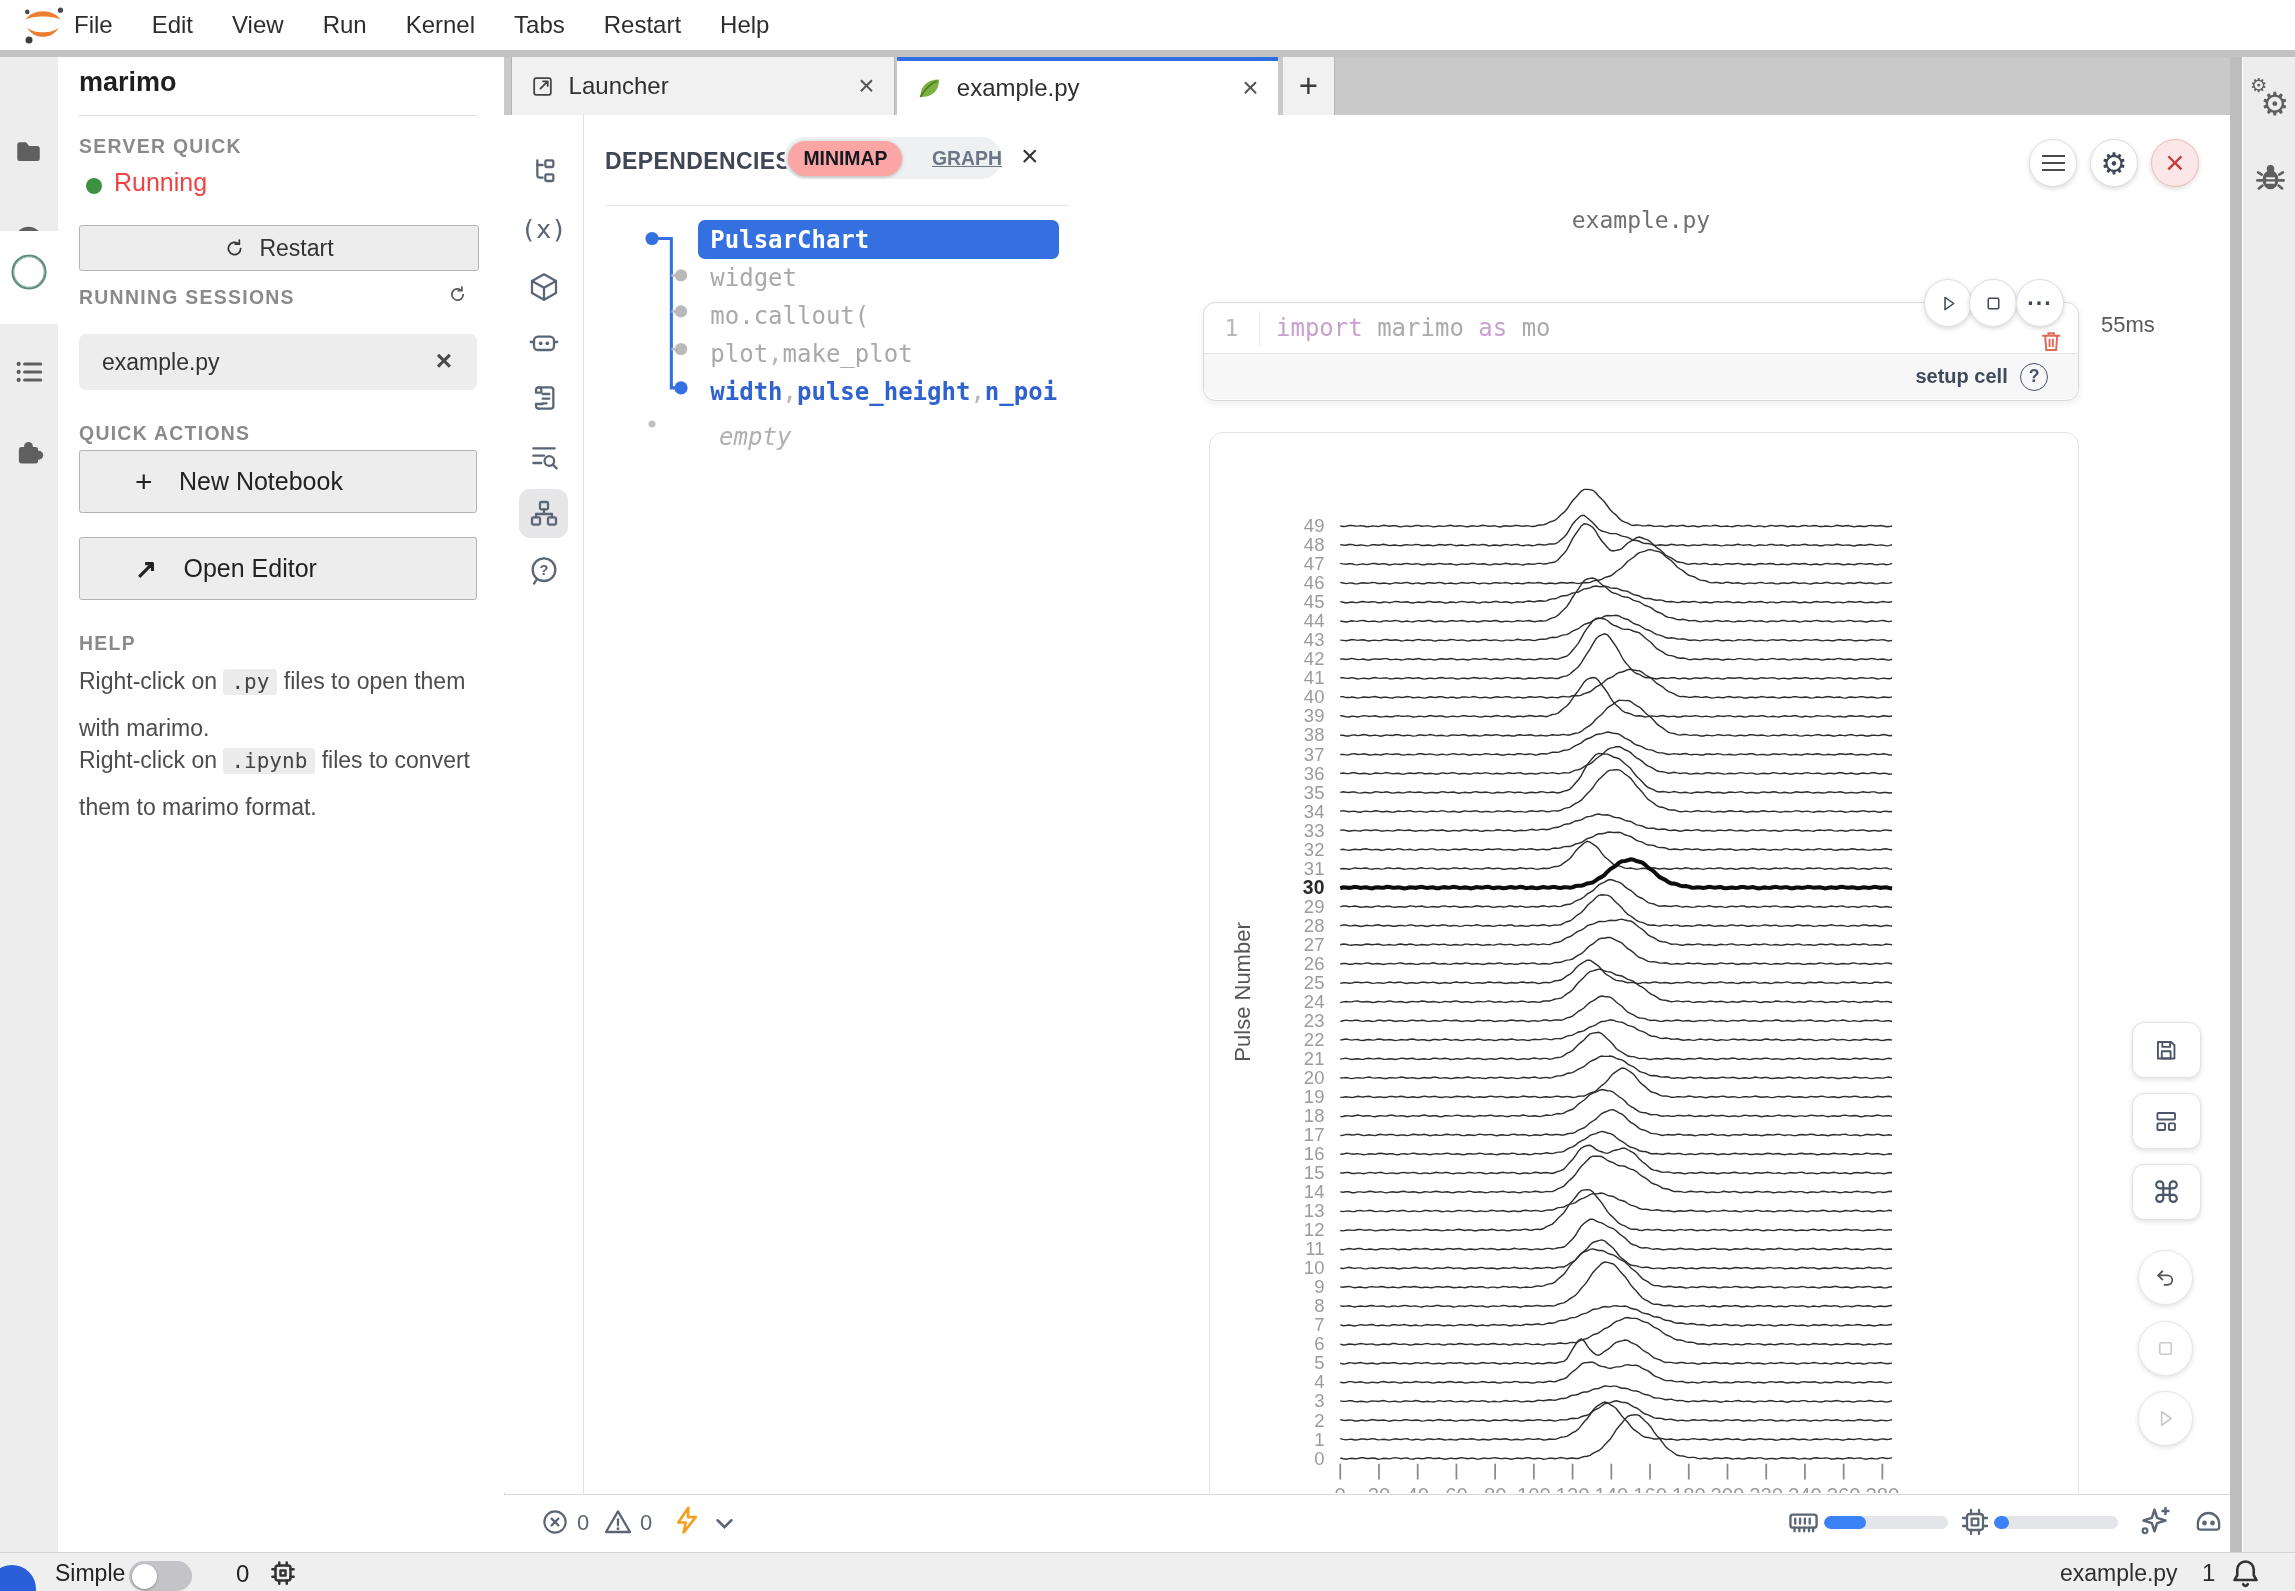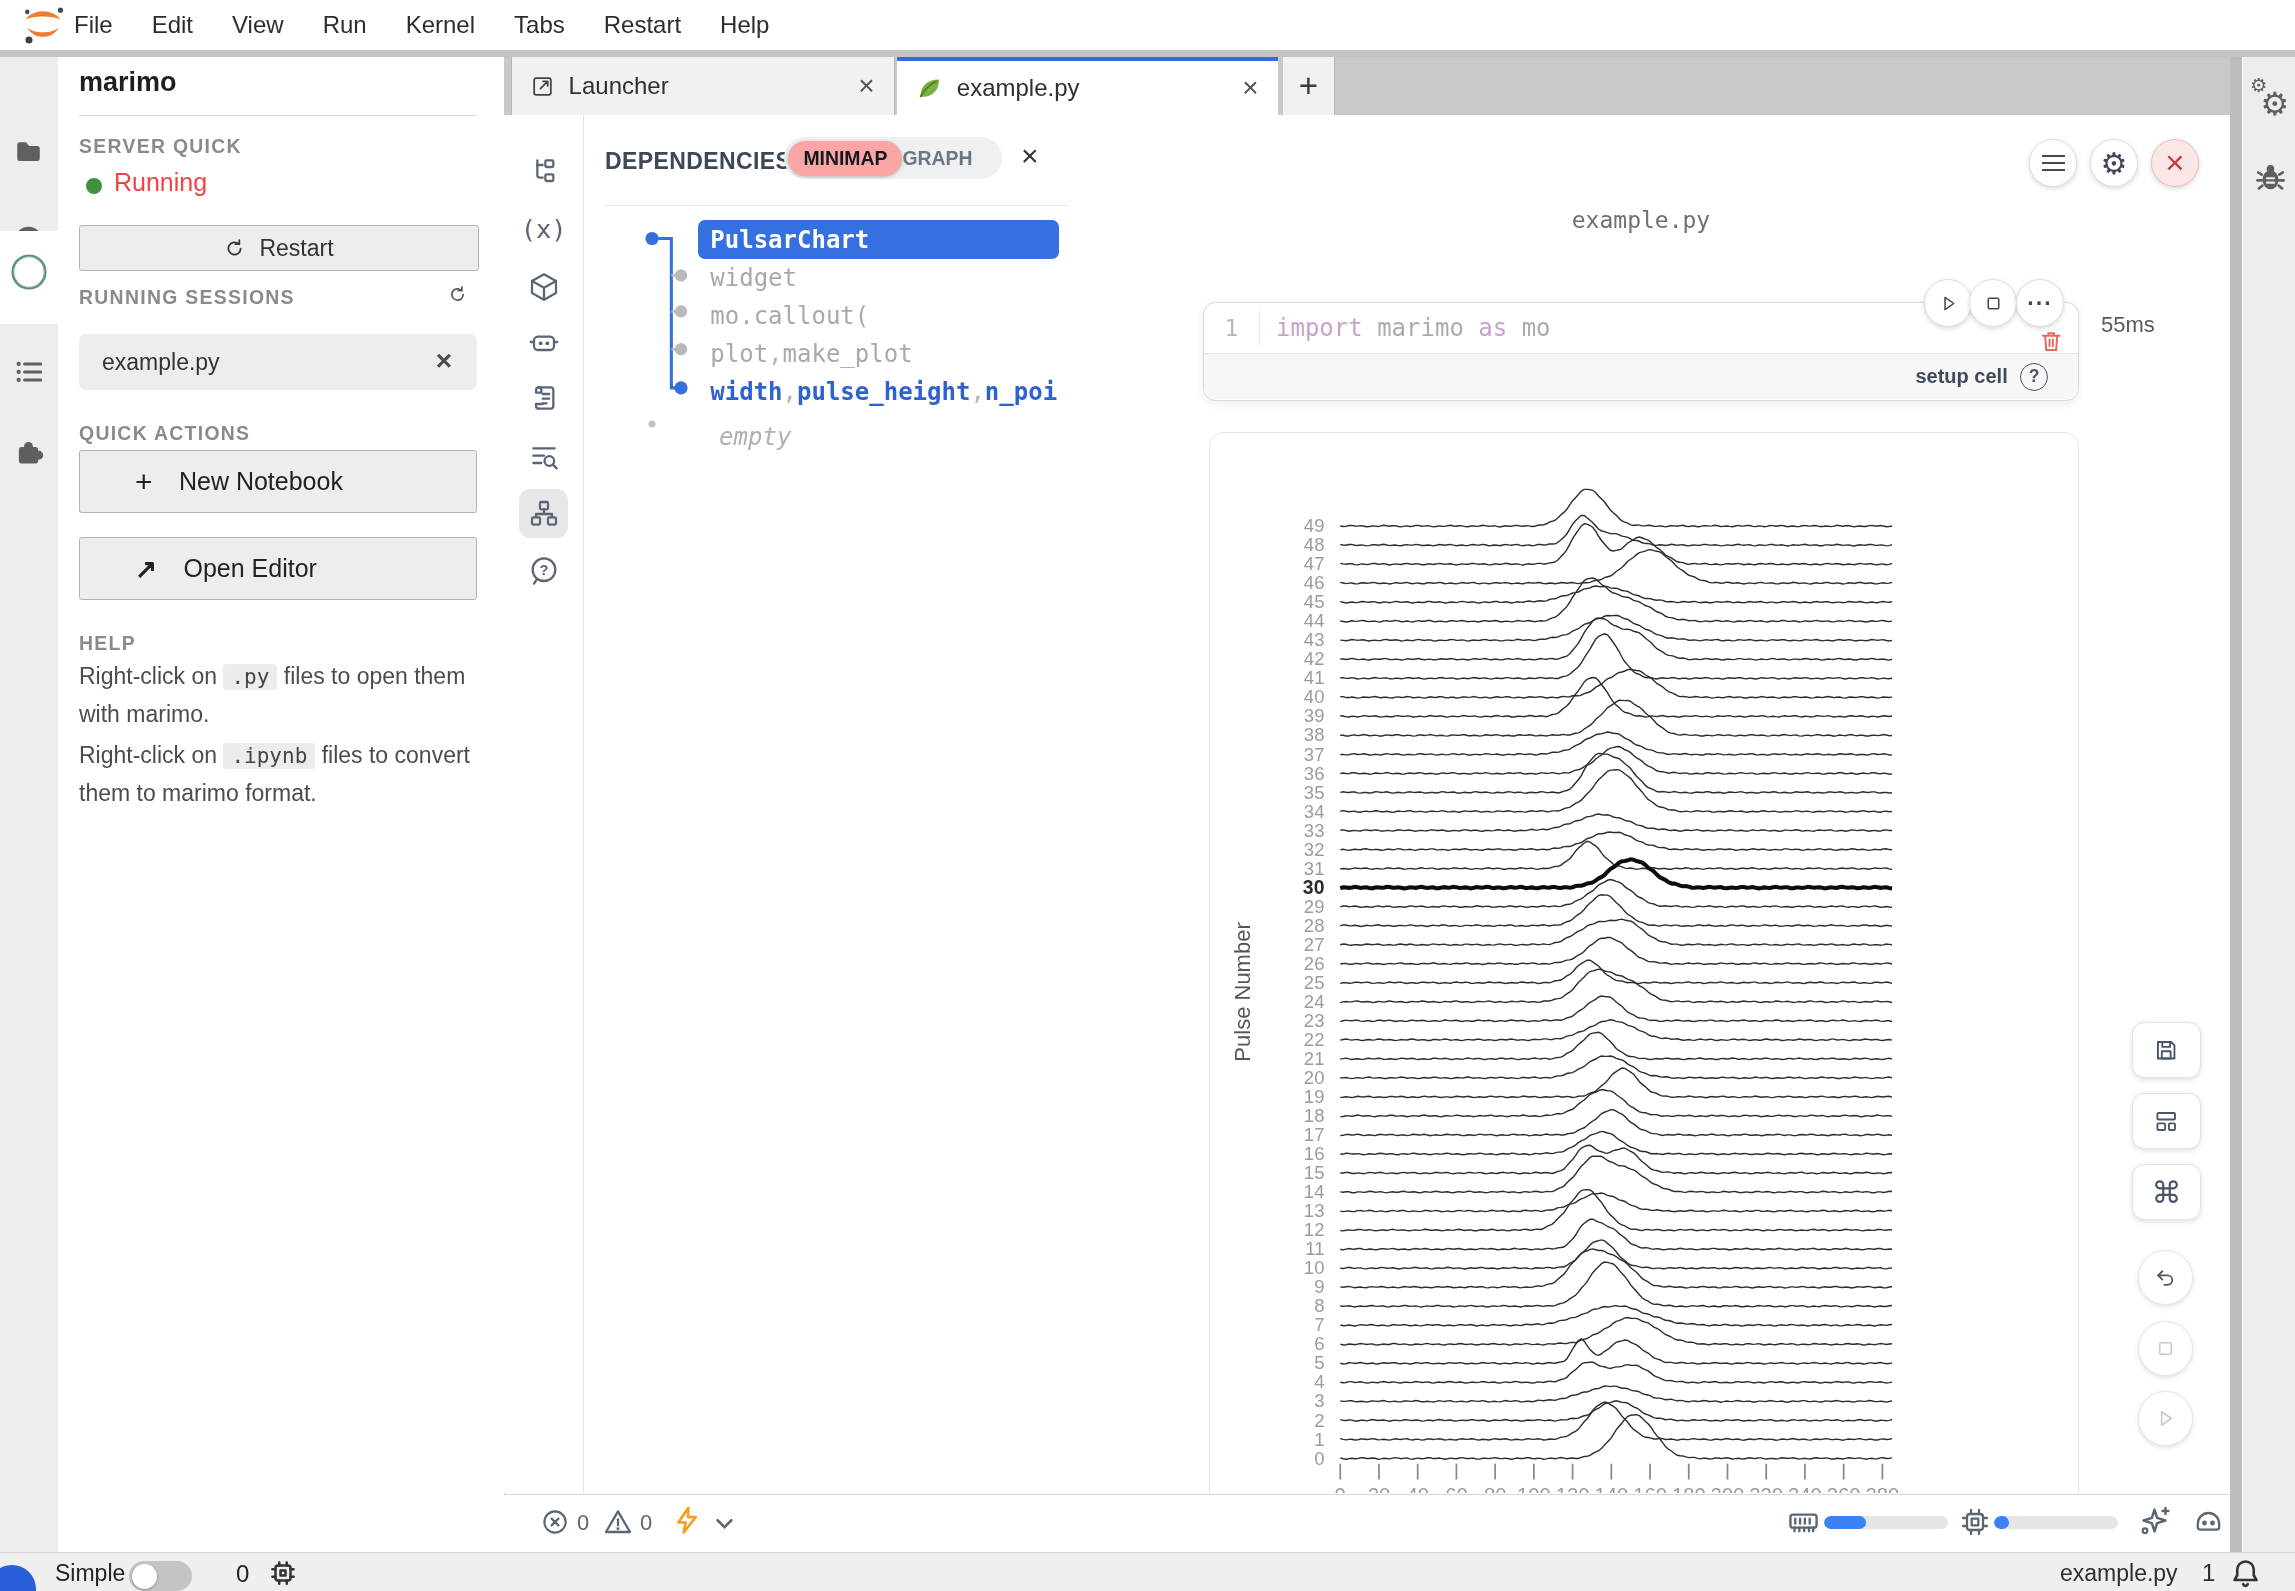--- a/index.html
+++ b/index.html
@@ -18,21 +18,21 @@
   
   #activity-left{left:0;top:57px;width:58px;height:1495px;background:#ededed;border-right:0.9px solid #d6d6d6;}
   #activity-gap{left:0;top:231px;width:58px;height:93px;background:#fff;border-right:0.9px solid #fff;}
 
   
   #sidebar{left:58px;top:57px;width:446px;height:1495px;background:#fff;border-right:1.8px solid #cfcfcf;}
   .side-label{font-size:19.4px;font-weight:bold;letter-spacing:1.3px;color:#8a8a8a;}
   .side-btn{background:#ededed;border:0.9px solid #b3b3b3;border-radius:2.6px;display:flex;align-items:center;justify-content:center;gap:14px;font-size:23px;color:#333;}
   .qa-btn{background:#ededed;border:0.9px solid #b3b3b3;border-radius:2.6px;display:flex;align-items:center;gap:26.4px;font-size:25px;color:#222;padding-left:55px;box-sizing:border-box;}
   .chip{background:#ececec;border-radius:3.5px;padding:0.9px 8px;font-family:"DejaVu Sans Mono",monospace;font-size:21px;color:#444;}
-  .help-p{width:392px;font-size:23px;line-height:37px;color:#4c4c4c;}
+  .help-p{width:392px;font-size:23px;line-height:46px;color:#4c4c4c;}
 
   
   #tabbar{left:504px;top:57px;width:1726px;height:58px;background:#c9c9c9;border-bottom:0.9px solid #aeaeae;}
   .tab{position:absolute;top:0;height:58px;display:flex;align-items:center;box-sizing:border-box;}
   #tab-launcher{left:7px;width:384px;background:#f1f1f1;border-right:0.9px solid #b5b5b5;border-left:0.9px solid #b5b5b5;}
   #tab-example{left:393px;width:381px;background:#fff;border-top:4.4px solid #2e6de4;}
   .tab-label{font-size:24px;color:#2f2f2f;margin-left:14px;}
   .tab-close{position:absolute;right:19.4px;font-size:28px;color:#555;line-height:1;}
   #tab-plus{left:779px;width:51px;height:58px;position:absolute;background:#f1f1f1;border-right:0.9px solid #b5b5b5;
             display:flex;align-items:center;justify-content:center;font-size:33px;color:#3c3c3c;}
@@ -42,21 +42,21 @@
   .strip-ic{position:absolute;left:24px;width:32px;height:32px;}
   .strip-sel{position:absolute;left:15px;width:49px;height:49px;background:#e7e7e9;border-radius:11.4px;}
   #var-ic{font-family:"DejaVu Sans Mono",monospace;font-size:25.5px;color:#5b6573;width:53px;left:13.2px;text-align:center;}
 
   
   #depp{left:584px;top:115px;width:486px;height:1378px;background:#fff;border-right:0.9px solid #e2e2e2;}
   #dep-title{left:605px;top:148px;font-size:23px;font-weight:bold;color:#3f4756;letter-spacing:0.4px;position:absolute;}
   #dep-toggle{left:784px;top:137px;width:218px;height:42px;background:#eef0f2;border-radius:21px;position:absolute;display:flex;align-items:center;}
   #dep-minimap{width:114px;height:35px;margin-left:4.4px;background:#fca5a5;border-radius:17.6px;box-shadow:0 0.9px 3.5px rgba(0,0,0,.25);
                display:flex;align-items:center;justify-content:center;font-size:19.4px;font-weight:bold;color:#14181f;}
-  #dep-graph{flex:1;text-align:left;font-size:19.4px;color:#6a7686;font-weight:bold;}
+  #dep-graph{flex:1;text-align:right;font-size:19.4px;color:#6a7686;font-weight:bold;text-decoration:underline;}
   #dep-close{left:1021px;top:141px;font-size:30px;color:#333;position:absolute;line-height:1;}
   #dep-divider{left:605px;top:205px;width:465px;height:0.9px;background:#e8e8e8;position:absolute;}
   #dep-tree{left:698px;top:220px;width:361px;position:absolute;font-family:"DejaVu Sans Mono",monospace;font-size:24px;}
   .tree-pill{height:39px;background:#3470e0;border-radius:7px;color:#fff;font-weight:bold;display:flex;align-items:center;padding-left:12.3px;}
   .tree-row{height:38px;display:flex;align-items:center;padding-left:12.3px;}
   .tk-muted{color:#a9a9a9;}
   .tk-comma{color:#b5b5b5;}
   .tk-blue{color:#2f62cf;font-weight:bold;}
   .tk-empty{color:#b0b0b0;font-style:italic;padding-left:8.8px;margin-top:13px;}
 

